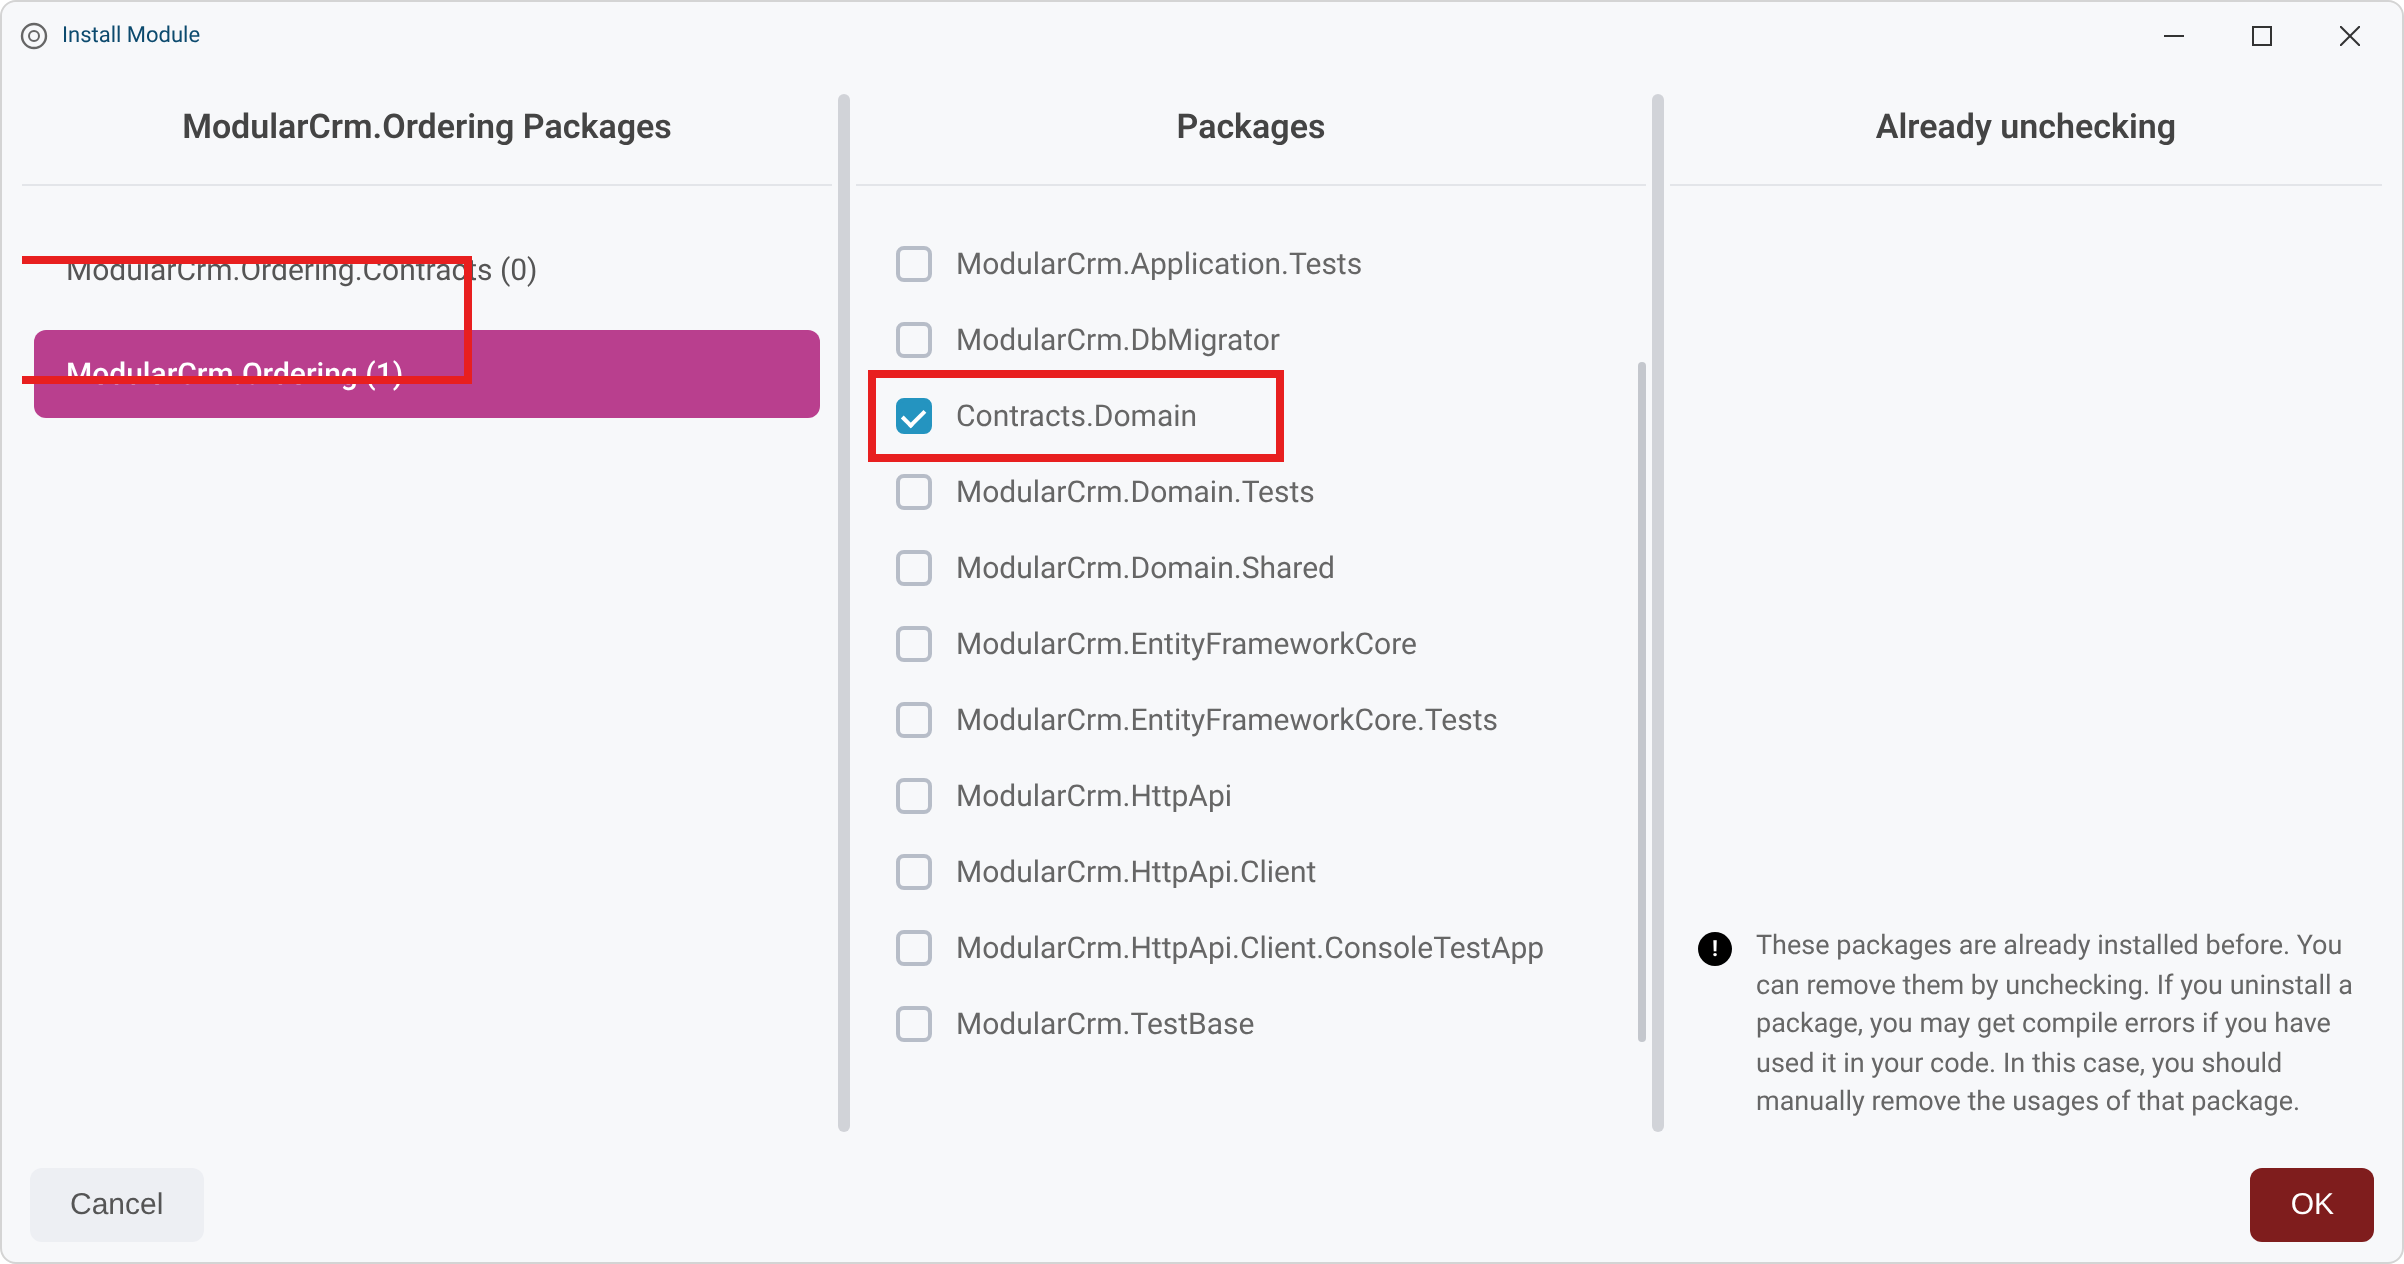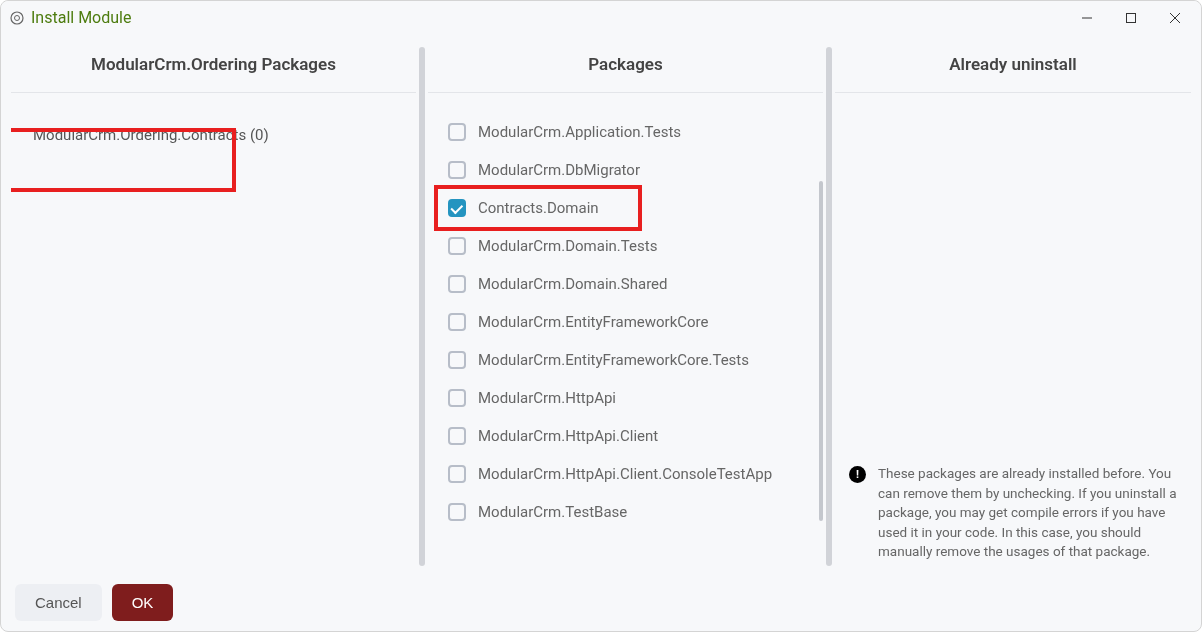--- a/index.html
+++ b/index.html
@@ -35,22 +35,22 @@
       gap: 6px;
     }
     .titlebar-icon {
       width: 16px;
       height: 16px;
       display: flex;
       align-items: center;
       justify-content: center;
     }
     .title-text {
-      font-size: 16px;
-      color: #4d7c0f;
+      font-size: 11px;
+      color: #0c4a6e;
     }
     .win-controls {
       display: flex;
       gap: 0;
     }
     .win-btn {
       width: 44px;
       height: 30px;
       display: flex;
       align-items: center;
@@ -188,21 +188,21 @@
       align-items: center;
       justify-content: center;
       font-size: 11px;
       font-weight: bold;
       flex-shrink: 0;
       margin-top: 2px;
     }
 
     .footer {
       display: flex;
-      justify-content: flex-start;
+      justify-content: space-between;
       gap: 10px;
       padding: 10px 4px 0;
     }
     .btn {
       padding: 10px 20px;
       border-radius: 6px;
       font-size: 15px;
       cursor: pointer;
       border: none;
     }
@@ -245,20 +245,21 @@
 
   <div class="content">
     <div class="columns">
 
       <div class="col col-left">
         <div class="col-header">ModularCrm.Ordering Packages</div>
         <div class="col-body" id="left-body" style="position:relative;">
           <div class="highlight-red" style="top:35px;left:-5px;width:230px;height:64px;"></div>
         <div class="left-item">ModularCrm.Ordering.Contracts   (0)</div>
             <div class="left-gap"></div>
+            <div class="left-item selected">ModularCrm.Ordering   (1)</div>
           </div>
       </div>
 
       <div class="divider"></div>
 
       <div class="col col-mid">
         <div class="col-header">Packages</div>
         <div class="col-body" id="mid-body" style="position:relative;">
           <div class="mid-scroll"></div>
         <div class="pkg-item" style="position: relative;">
@@ -305,21 +306,21 @@
             <div class="pkg-item" style="position: relative;">
               <div class="pkg-check"></div>
               <div class="pkg-label">ModularCrm.TestBase</div>
             </div>
           </div>
       </div>
 
       <div class="divider"></div>
 
       <div class="col col-right">
-        <div class="col-header">Already uninstall</div>
+        <div class="col-header">Already unchecking</div>
         <div class="col-body" style="position:relative;">
           <div class="info-block">
             <div class="info-icon">!</div>
             <div>These packages are already installed before. You can remove them by unchecking. If you uninstall a package, you may get compile errors if you have used it in your code. In this case, you should manually remove the usages of that package.</div>
           </div>
         </div>
       </div>
 
     </div>
 

